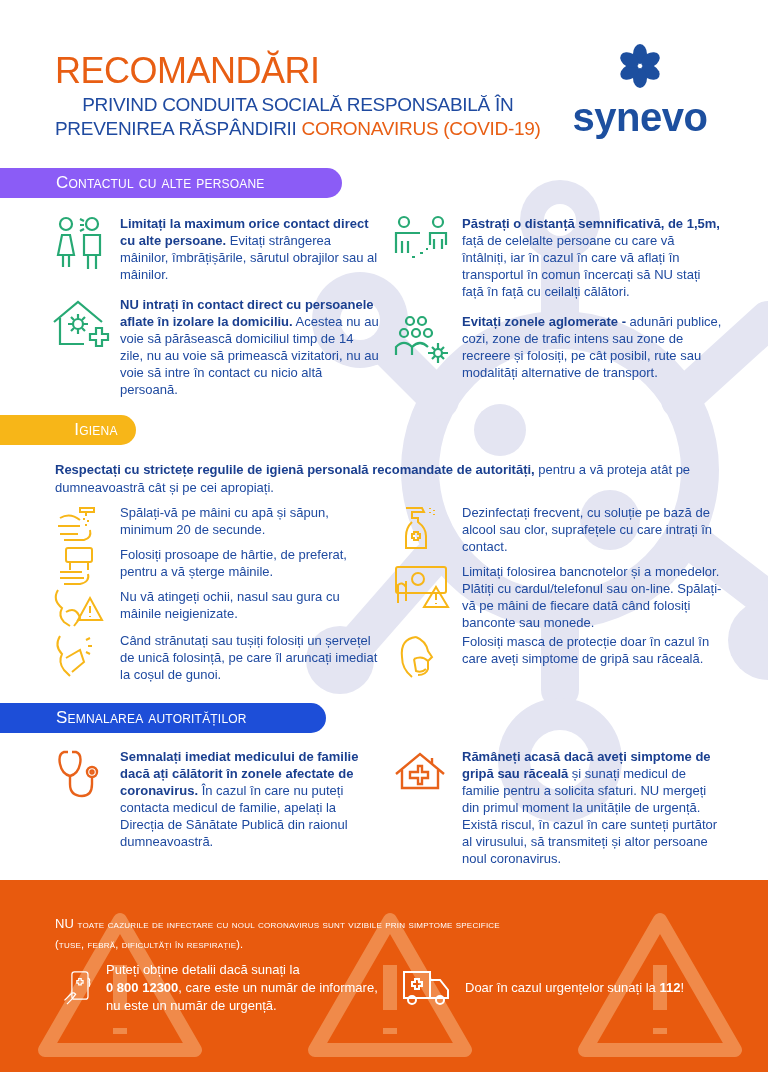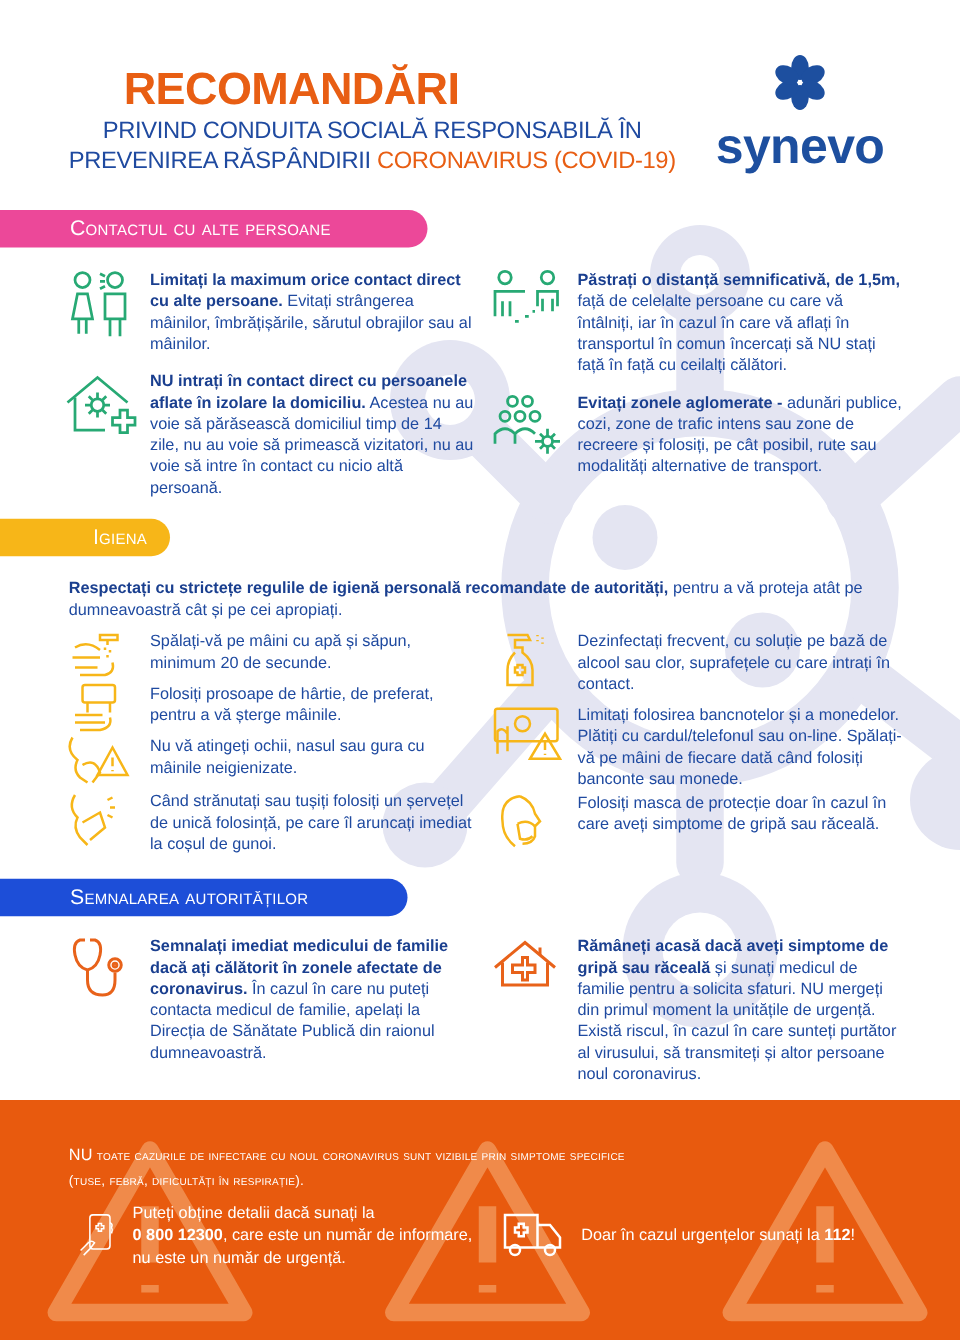--- a/index.html
+++ b/index.html
@@ -4,30 +4,30 @@
 <style>
   * { box-sizing: border-box; margin: 0; padding: 0; }
   html, body { width: 768px; height: 1072px; overflow: hidden; background: #ffffff; }
   body { font-family: "Liberation Sans", sans-serif; color: #1f4aa0; position: relative; }
 
   .bg-virus { position: absolute; left: 0; top: 0; width: 768px; height: 880px; z-index: 0; pointer-events: none; }
 
   .layer { position: absolute; z-index: 1; }
 
   
-  .title { left: 55px; top: 50px; font-size: 36px; font-weight: bold; color: #e85e13; letter-spacing: -0.5px; margin-left: 44px; }
+  .title { left: 55px; top: 50px; font-size: 36px; font-weight: normal; color: #e85e13; letter-spacing: -0.5px; }
   .subtitle { left: 55px; top: 93px; font-size: 19px; color: #1f4aa0; line-height: 24px; letter-spacing: -0.3px; text-align: center; }
   .subtitle .accent { color: #e85e13; }
 
   .logo { left: 560px; top: 40px; width: 160px; height: 110px; }
   .logo-text { position: absolute; left: 0; top: 55px; width: 160px; text-align: center; font-size: 40px; font-weight: bold; color: #1d4f9f; letter-spacing: -0.5px; }
 
   
   .banner { height: 30px; border-radius: 0 16px 16px 0; color: #ffffff; font-size: 17px; line-height: 30px; padding-left: 56px; font-variant: small-caps; letter-spacing: 0.2px; }
-  .banner-green { left: 0; top: 168px; width: 342px; background: #ec4899; }
+  .banner-green { left: 0; top: 168px; width: 342px; background: #8b5cf6; }
   .banner-yellow { left: 0; top: 415px; width: 136px; background: #f7b618; text-align: center; }
   .banner-orange { left: 0; top: 703px; width: 326px; background: #1d4ed8; }
 
   
   .item { display: flex; align-items: flex-start; }
   .item .icon { flex: 0 0 auto; width: 60px; height: 58px; margin-right: 10px; }
   .item .text { font-size: 13px; line-height: 17px; color: #1f4aa0; }
   .item .text b { font-weight: bold; color: #1a3f8f; }
 
   .intro { left: 55px; top: 461px; width: 680px; font-size: 13px; line-height: 18px; color: #1f4aa0; }

